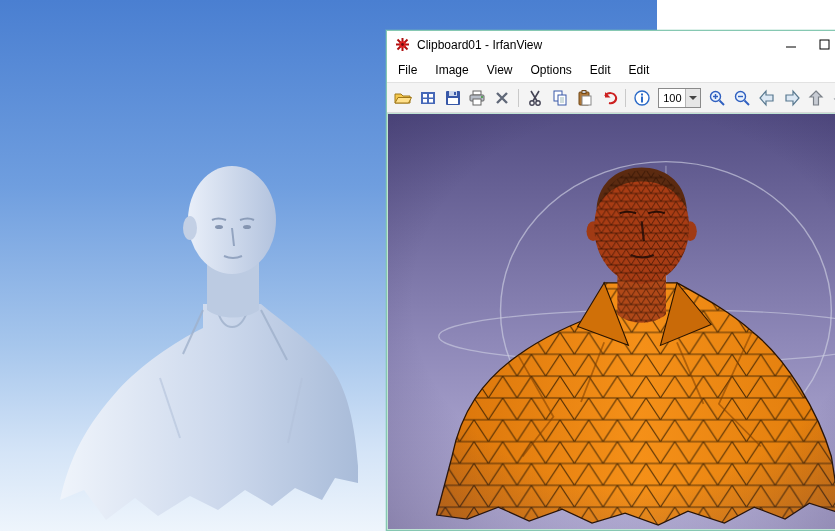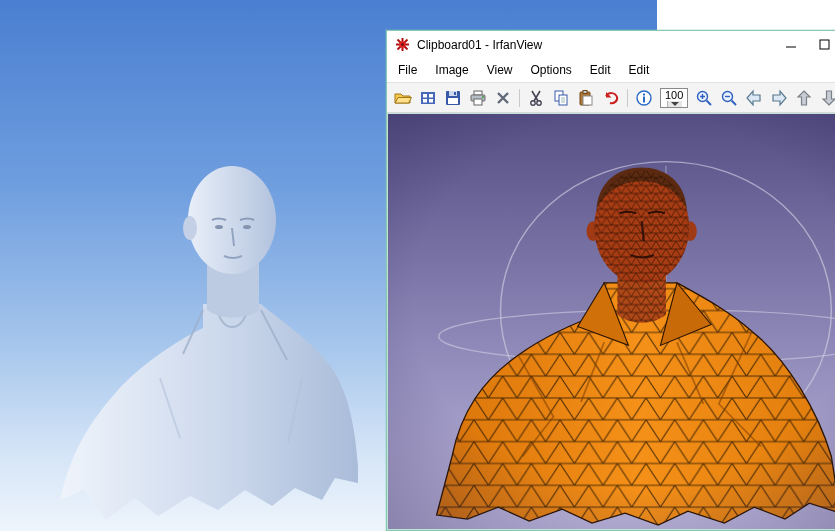--- a/index.html
+++ b/index.html
@@ -33,21 +33,21 @@
 
   .iv-toolbar { height:31px; display:flex; align-items:center; gap:1px;
     background:#f4f4f4; border-top:1px solid #e2e2e2; border-bottom:1px solid #d8d8d8;
     padding:0 4px; flex:0 0 auto; }
   .tb-btn { width:24px; height:24px; display:flex; align-items:center; justify-content:center;
     border:1px solid transparent; border-radius:2px; }
   .tb-btn svg { width:18px; height:18px; }
   .tb-sep { width:1px; height:18px; background:#c9c9c9; margin:0 3px; }
 
   .zoom-combo { display:flex; align-items:center; height:20px; border:1px solid #8a8a8a;
-    background:#ffffff; margin:0 3px;flex-direction:column; }
+    background:#ffffff; margin:0 3px; }
   .zoom-value { width:26px; font-size:11px; padding-left:4px; color:#000; }
   .zoom-arrow-box { width:15px; height:100%; background:#e6e6e6; border-left:1px solid #b5b5b5;
     display:flex; align-items:center; justify-content:center; }
   .zoom-arrow { width:0; height:0; border-left:4px solid transparent; border-right:4px solid transparent;
     border-top:4px solid #444; }
 
   .iv-viewer { flex:1 1 auto; position:relative; border:1px solid #bfe3d4; overflow:hidden; }
   .iv-viewer svg { position:absolute; inset:0; width:100%; height:100%; }
 </style>
 </head>

